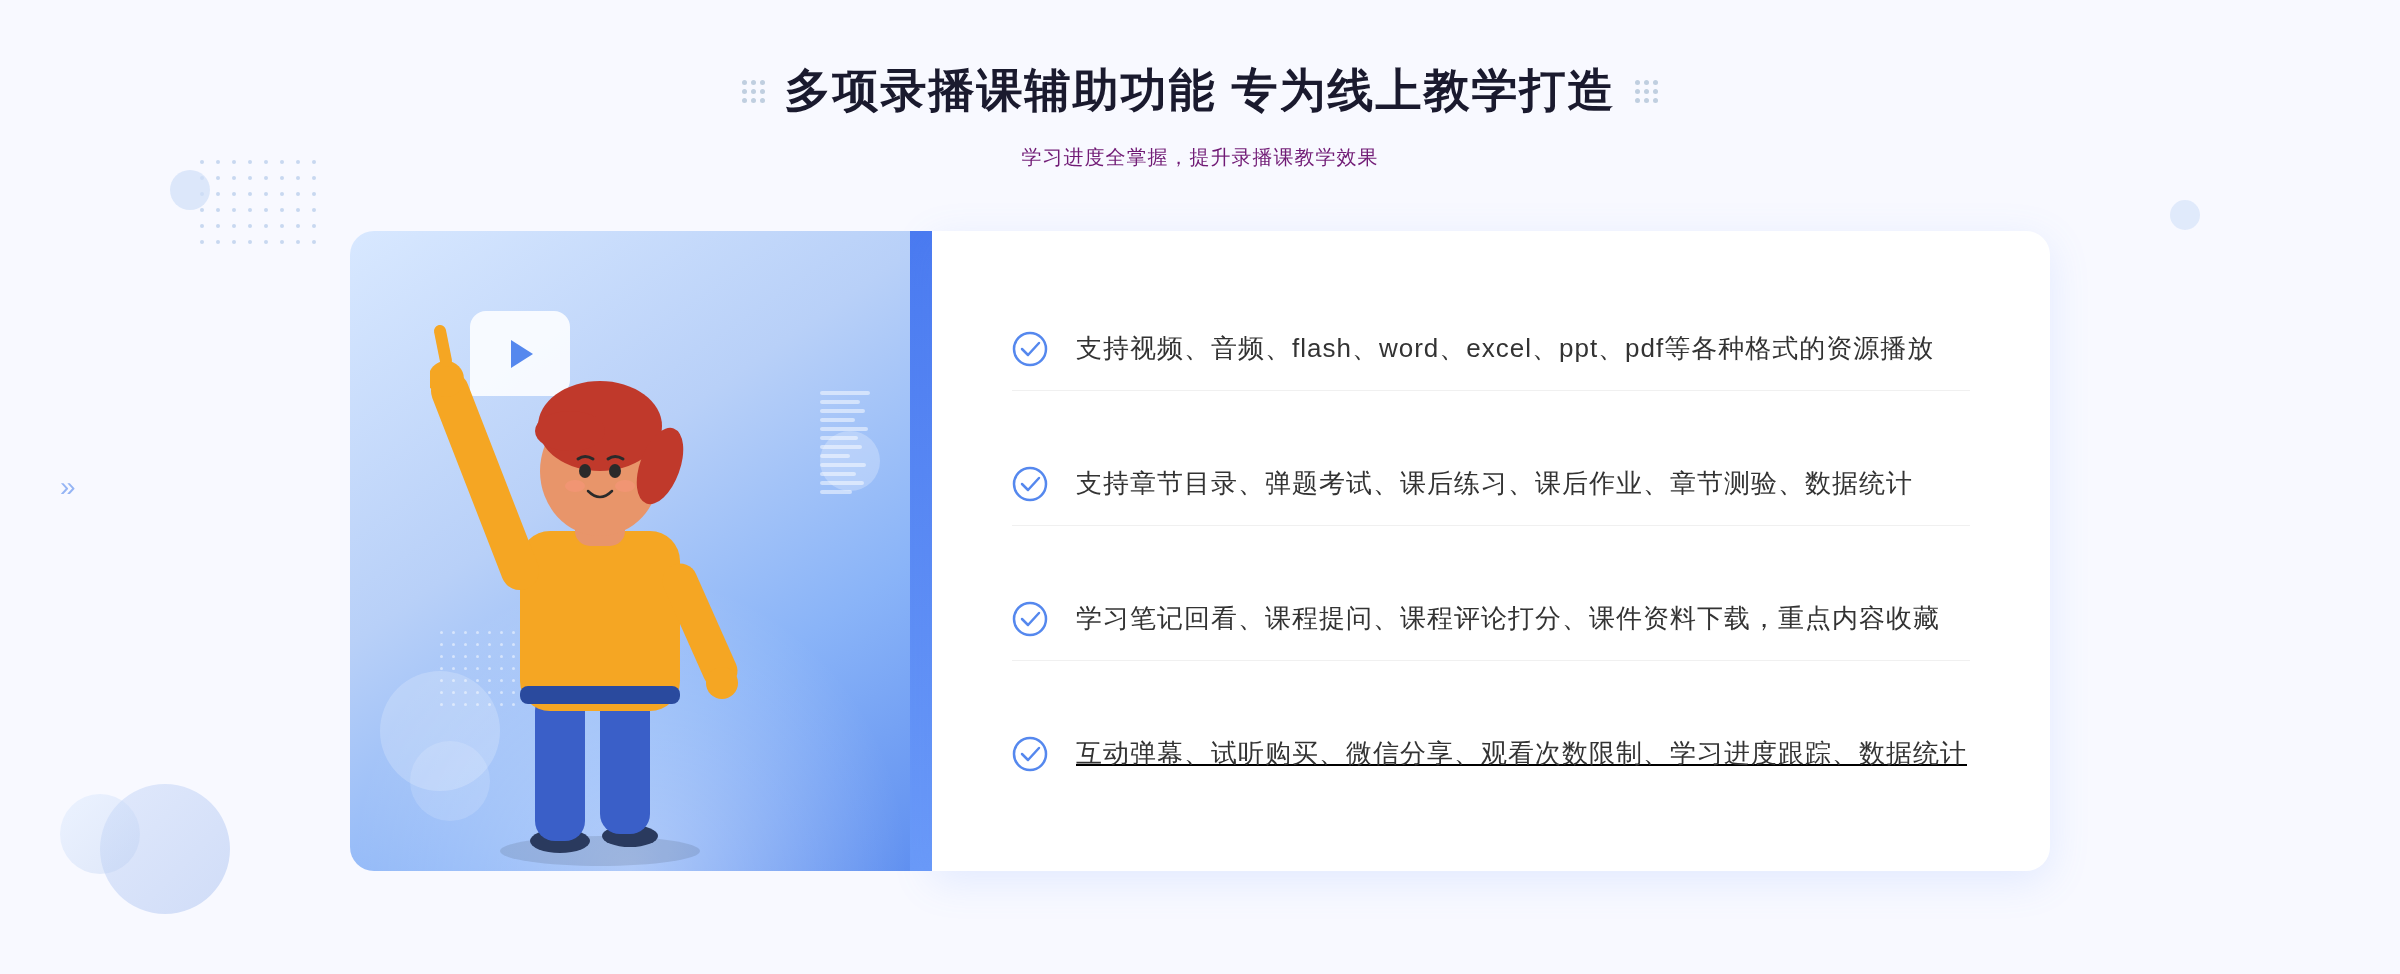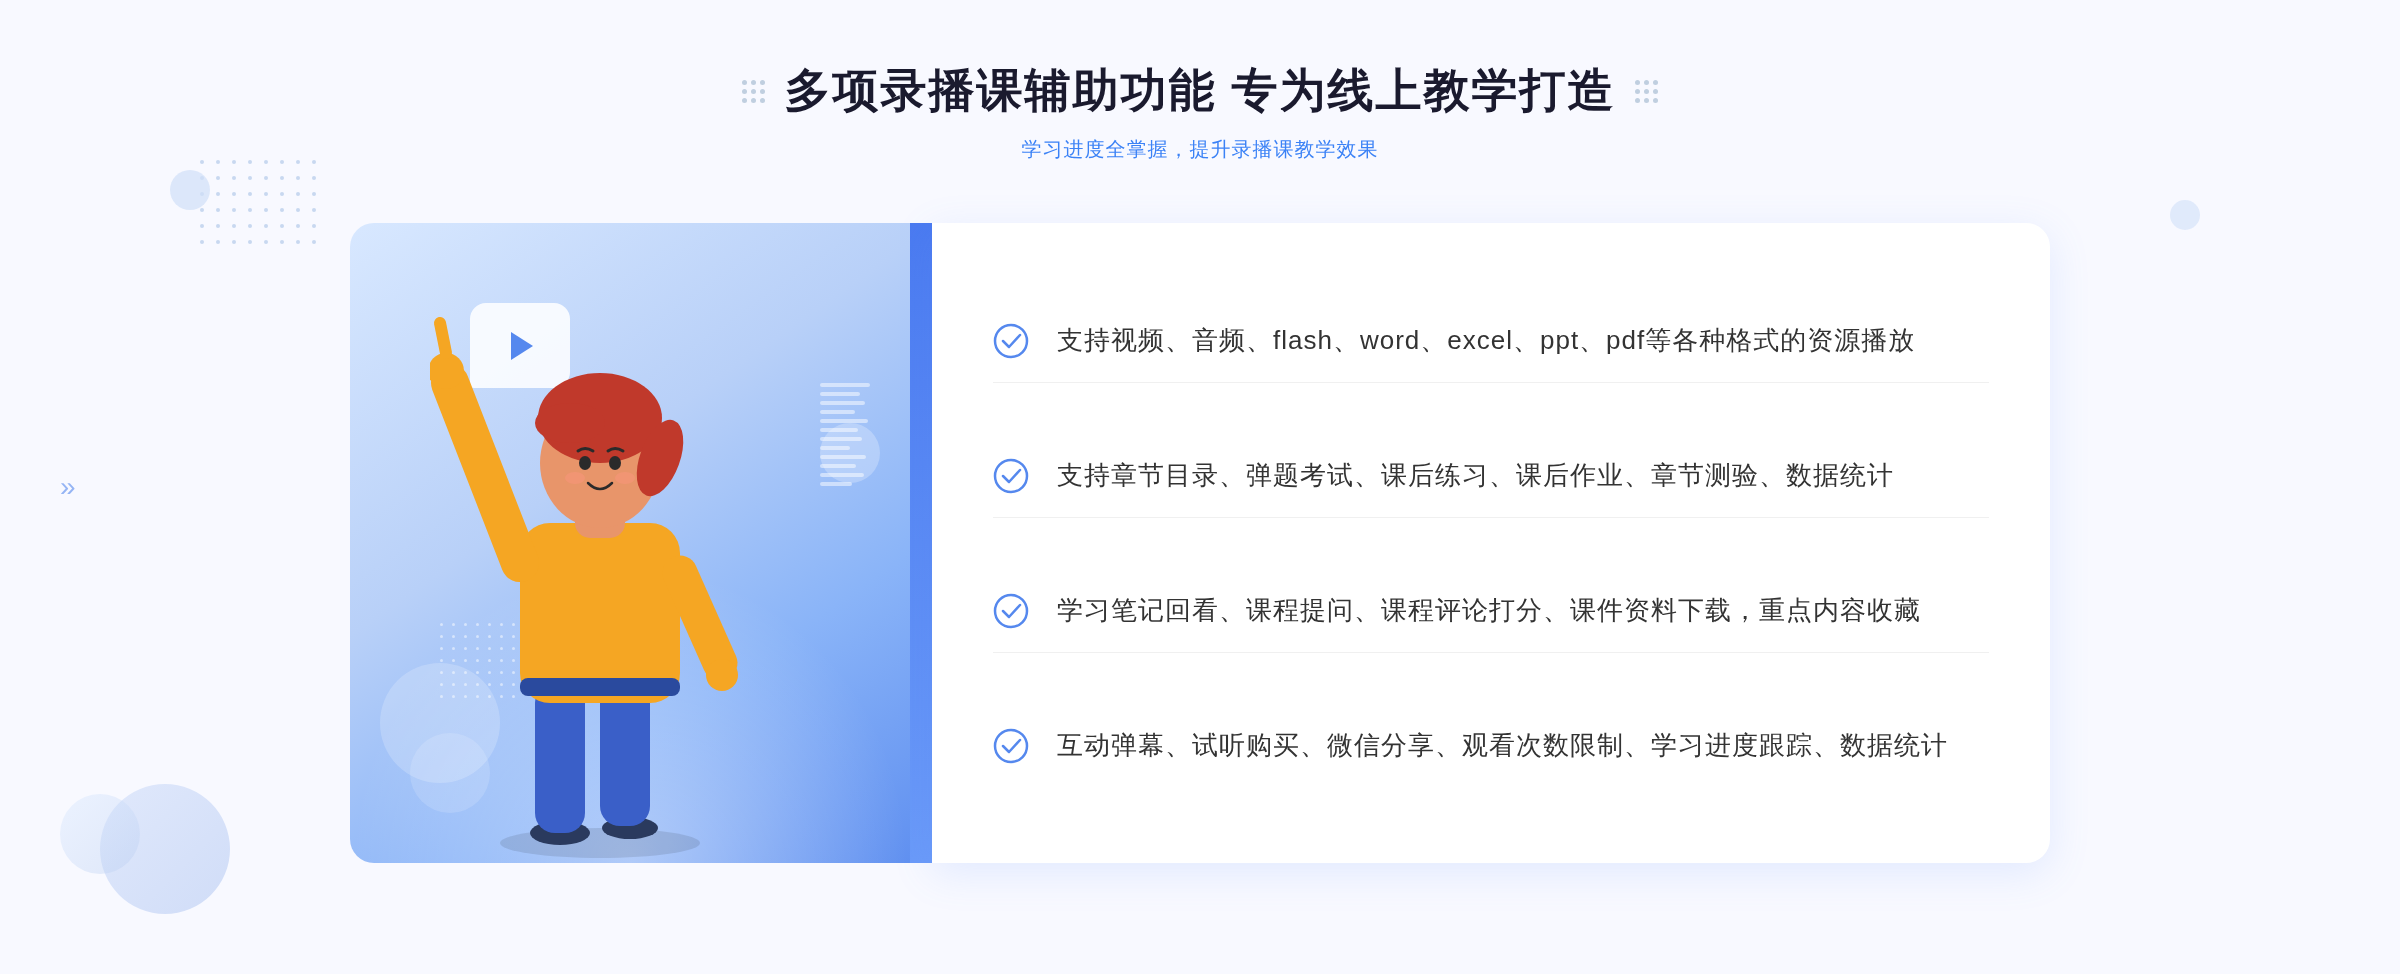--- a/index.html
+++ b/index.html
@@ -90,22 +90,22 @@
 
     .main-title {
       font-size: 46px;
       font-weight: 700;
       color: #1a1a2e;
       letter-spacing: 2px;
     }
 
     .subtitle {
       font-size: 20px;
-      color: #3b82f6;
-      margin-top: 14px;
+      color: #701a75;
+      margin-top: 22px;
       letter-spacing: 1px;
     }
 
     
     .content-area {
       display: flex;
       align-items: stretch;
       width: 1700px;
       gap: 0;
       position: relative;
@@ -217,37 +217,38 @@
       width: 22px;
       background: linear-gradient(180deg, #4a7af0, #6a9af8);
       flex-shrink: 0;
     }
 
     
     .features-card {
       flex: 1;
       background: white;
       border-radius: 0 24px 24px 0;
-      padding: 50px 61px;
+      padding: 50px 80px;
       display: flex;
       flex-direction: column;
       justify-content: space-around;
       box-shadow: 0 10px 40px rgba(100,150,255,0.15);
     }
 
     .feature-item {
       display: flex;
       align-items: flex-start;
       gap: 28px;
       padding: 22px 0;
       border-bottom: 1px solid #f0f0f0;
     }
 
     .feature-item:last-child {
       border-bottom: none;
+      text-decoration: underline;
     }
 
     .check-icon {
       width: 36px;
       height: 36px;
       flex-shrink: 0;
       margin-top: 2px;
     }
 
     .check-icon svg {

